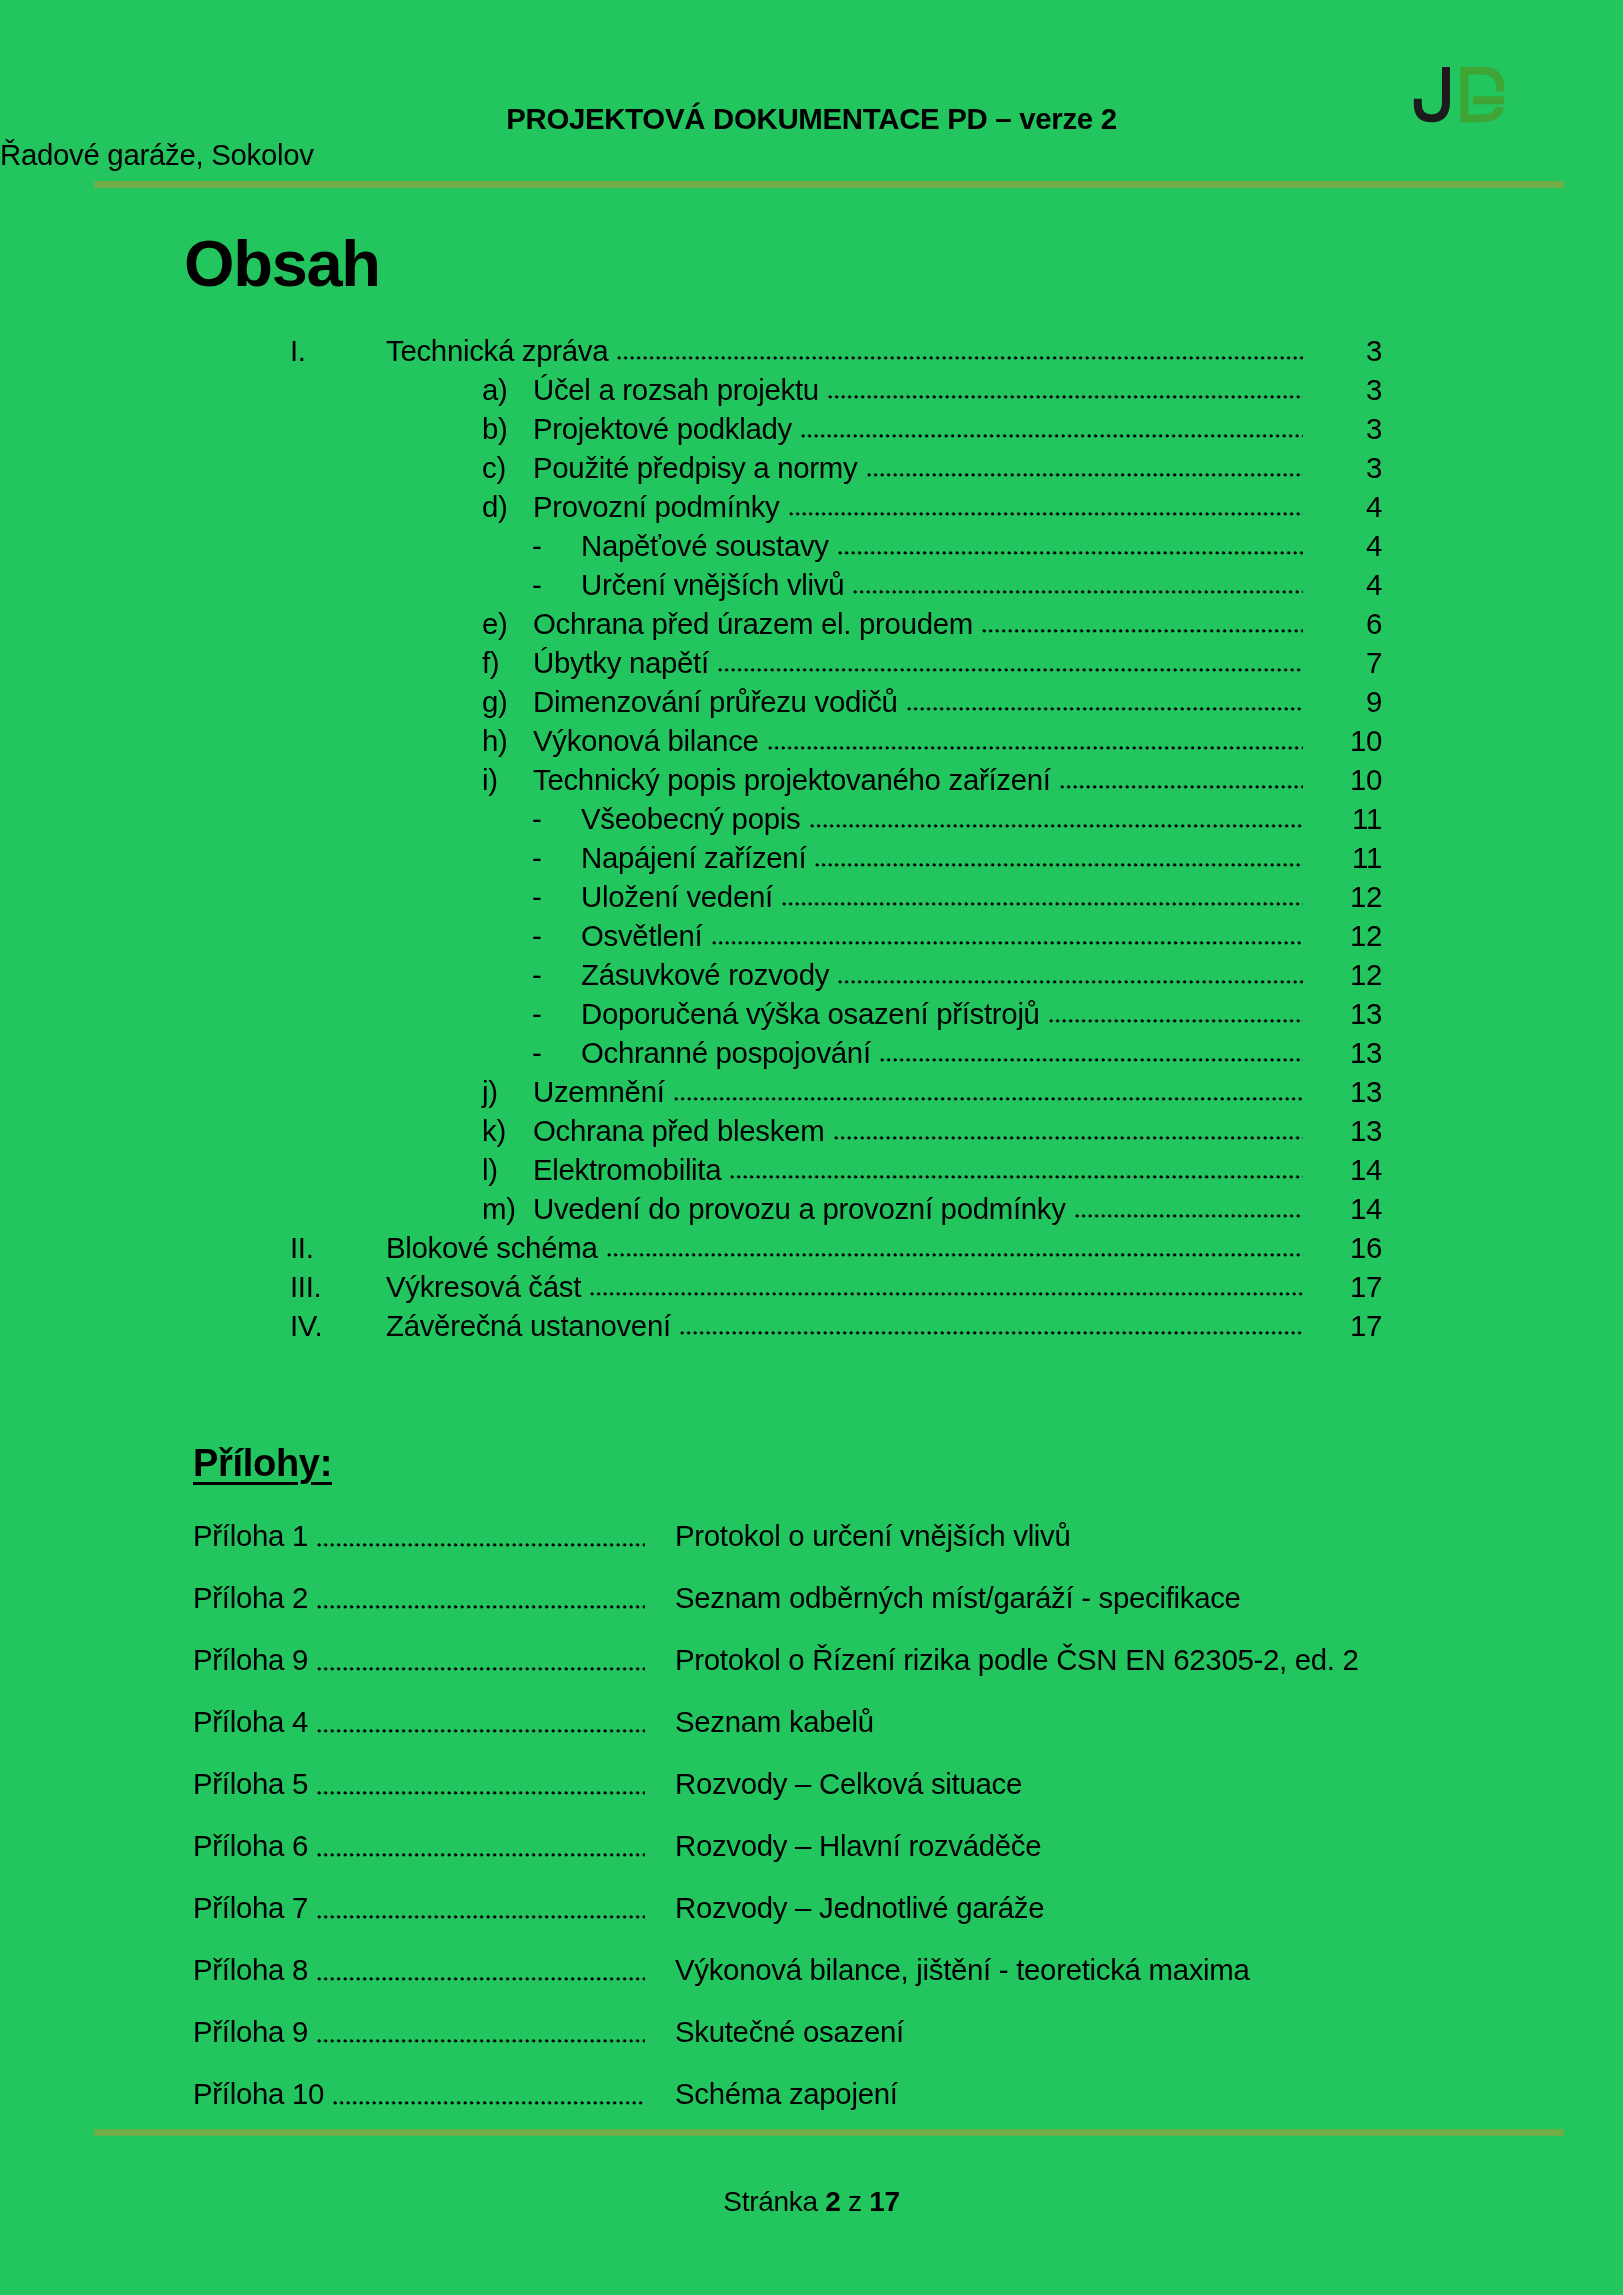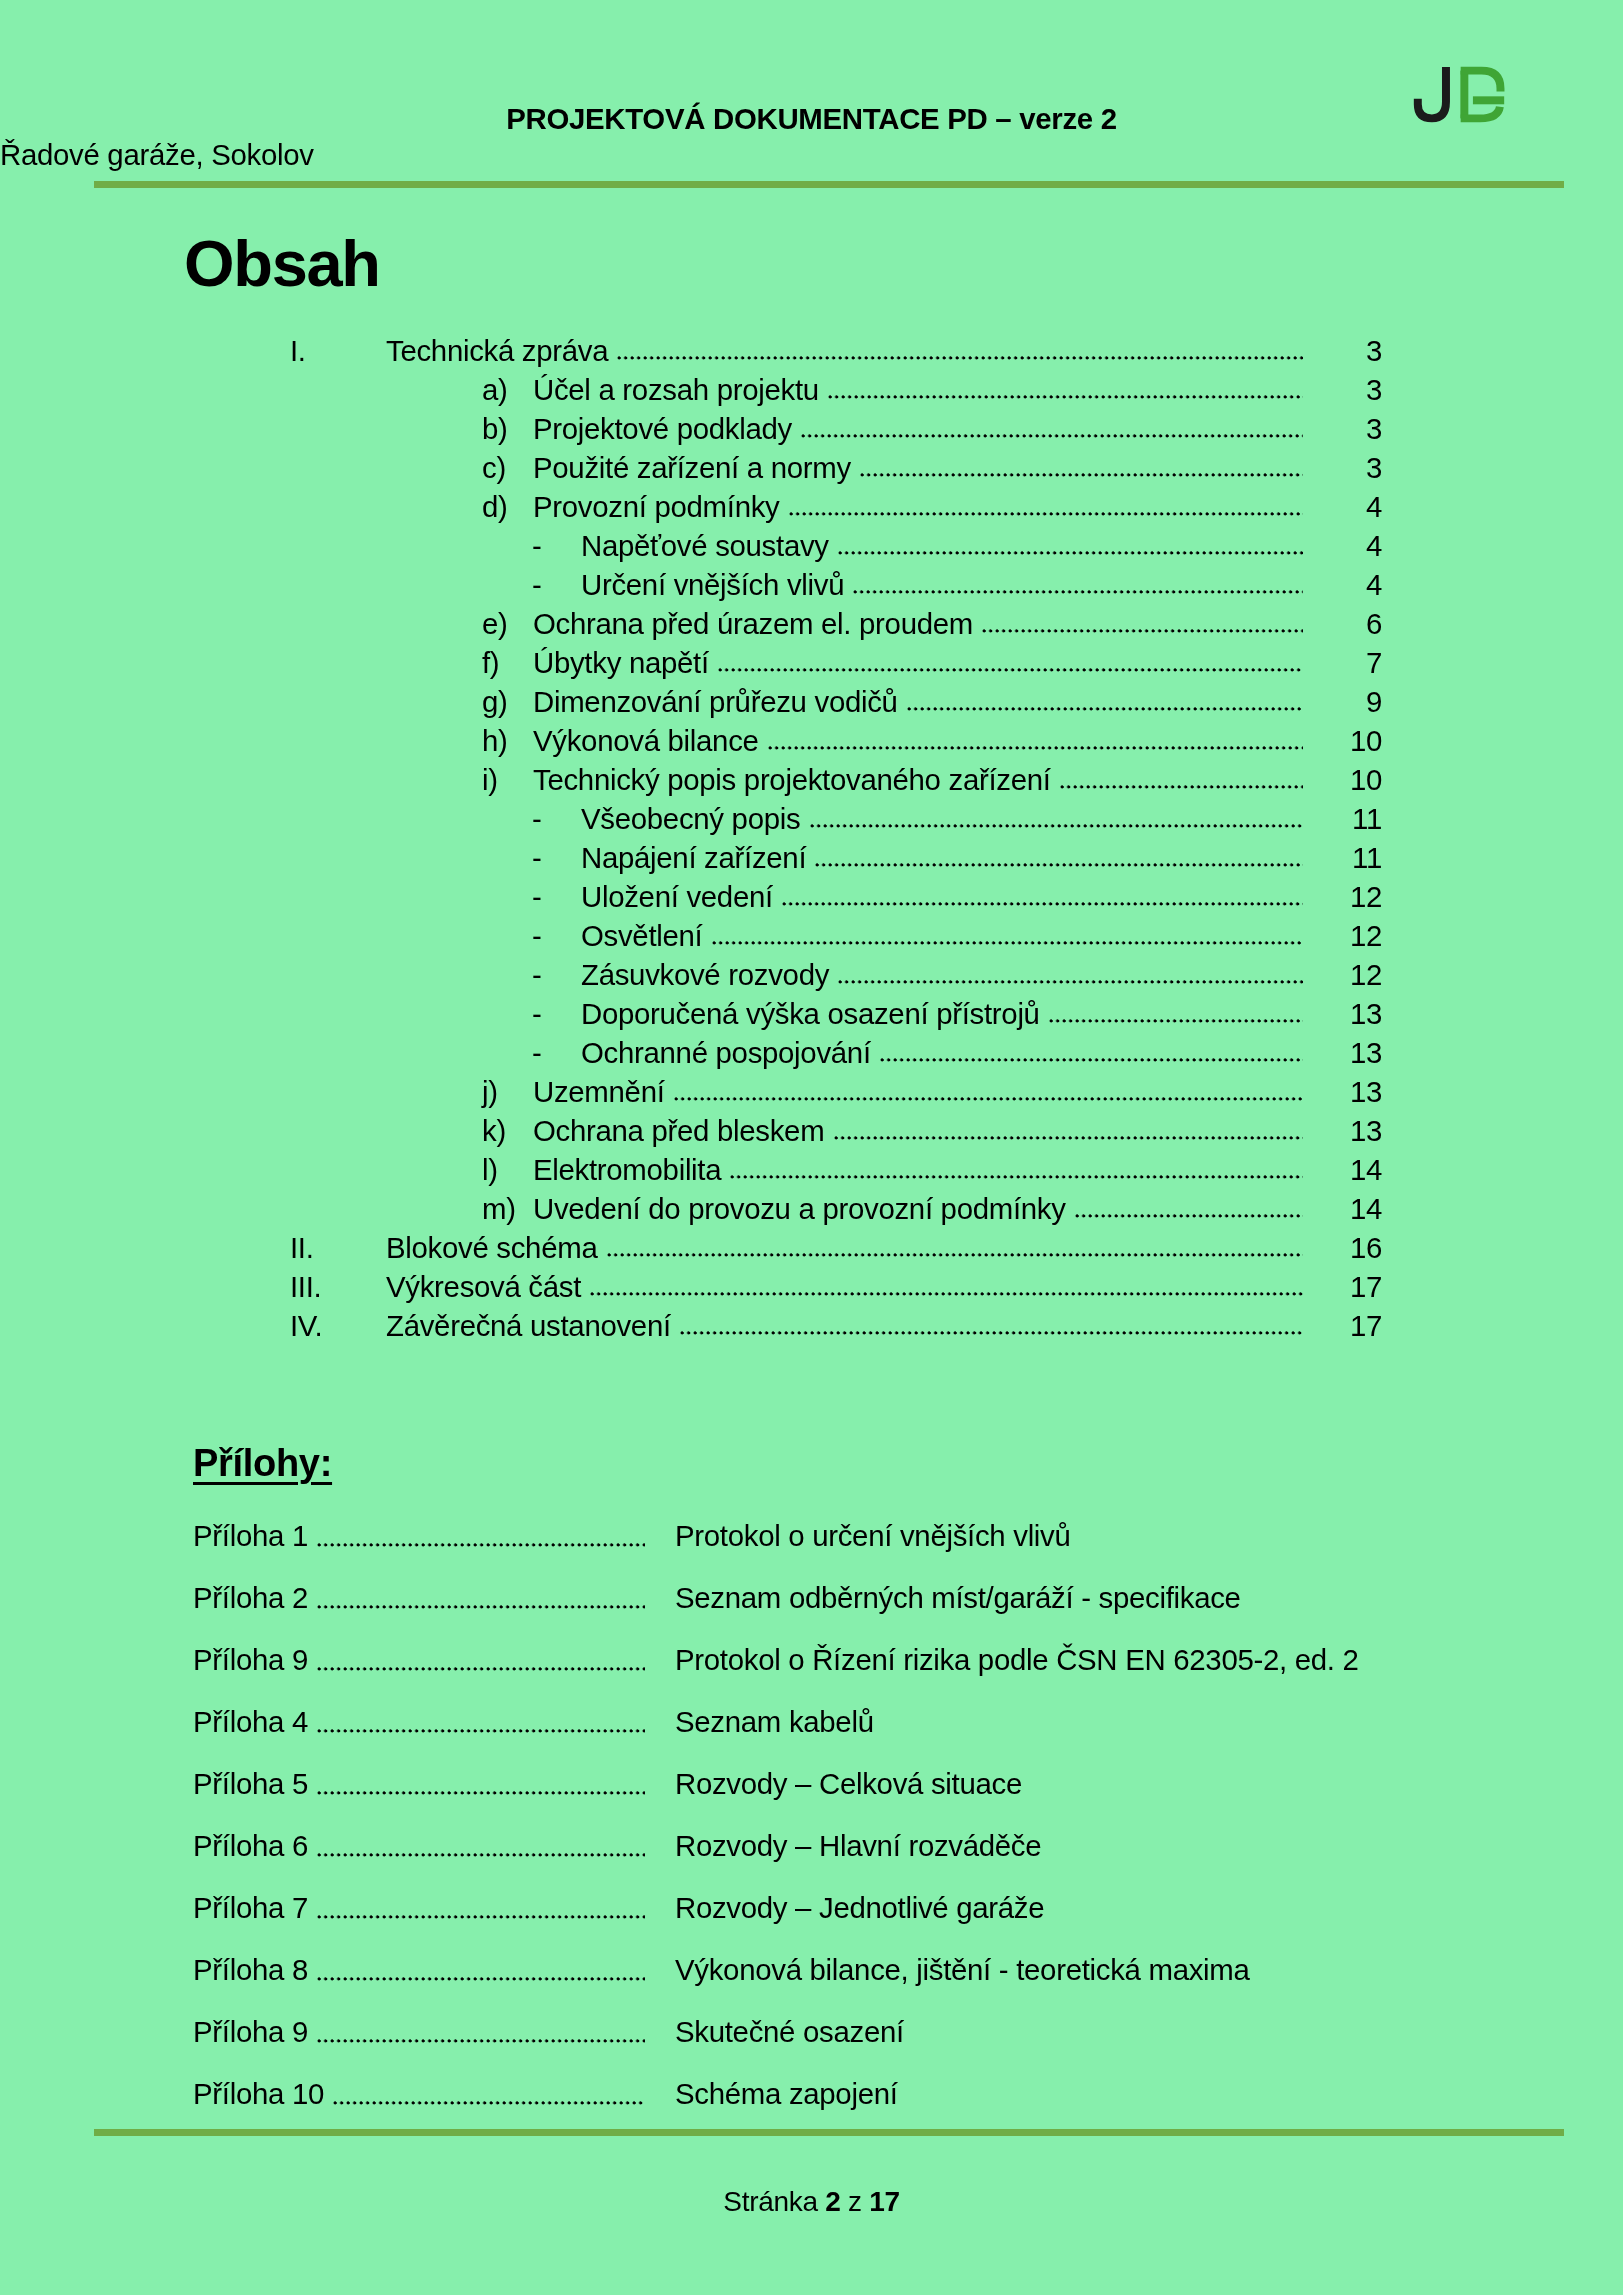--- a/index.html
+++ b/index.html
@@ -1,18 +1,18 @@
 <!DOCTYPE html>
 <html style="--accent-green: #70AD47; --logo-green: #3FA535; --logo-black: #1B1B1B;font-size:10.5px"><head>
 <meta charset="utf-8">
 <style>
   * { margin:0; padding:0; box-sizing:border-box; }
   html,body { background:#ffffff; }
   .page {
-    position:relative; width:1623px; height:2295px; background:#86efac;
+    position:relative; width:1623px; height:2295px; background:#22c55e;
     font-family:"Liberation Sans", sans-serif; color:#000; overflow:hidden;
   }
   
   .h-title {
     position:absolute; top:102px; left:0; width:100%; text-align:center;
     font-size:29.4px; font-weight:bold; letter-spacing:-0.3px;
   }
   .h-sub {
     position:absolute; top:138px; left:0; width:100%; text-align:left;
     font-size:29.4px; letter-spacing:-0.3px;
@@ -105,21 +105,21 @@
     <span class="toc-page">3</span>
   </div>
       <div class="toc-row lvl2">
     <span class="toc-label">b)</span>
     <span class="toc-title">Projektové podklady</span>
     <span class="leader"></span>
     <span class="toc-page">3</span>
   </div>
       <div class="toc-row lvl2">
     <span class="toc-label">c)</span>
-    <span class="toc-title">Použité zařízení a normy</span>
+    <span class="toc-title">Použité předpisy a normy</span>
     <span class="leader"></span>
     <span class="toc-page">3</span>
   </div>
       <div class="toc-row lvl2">
     <span class="toc-label">d)</span>
     <span class="toc-title">Provozní podmínky</span>
     <span class="leader"></span>
     <span class="toc-page">4</span>
   </div>
       <div class="toc-row lvl3">

